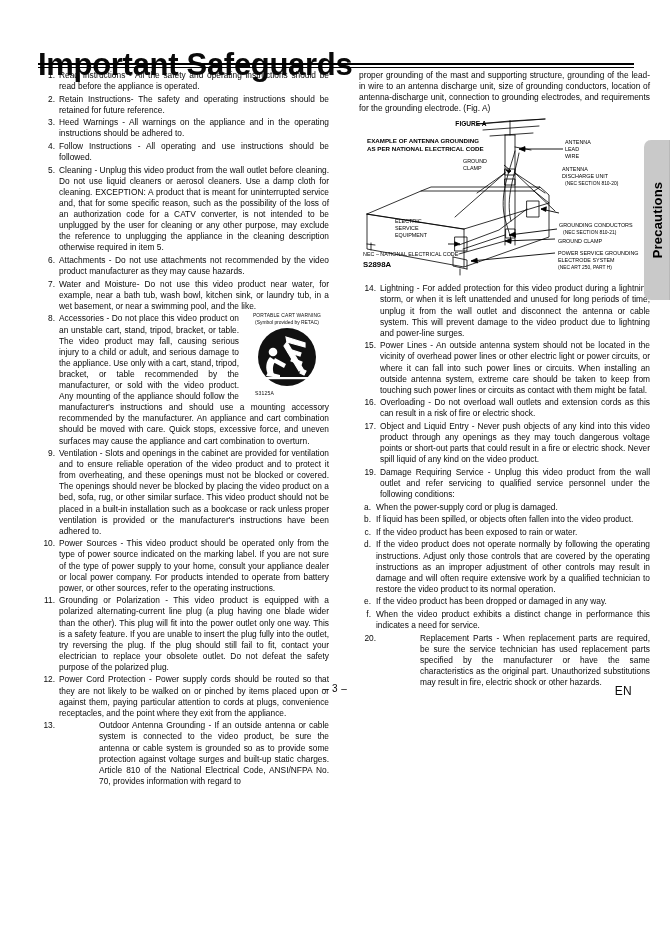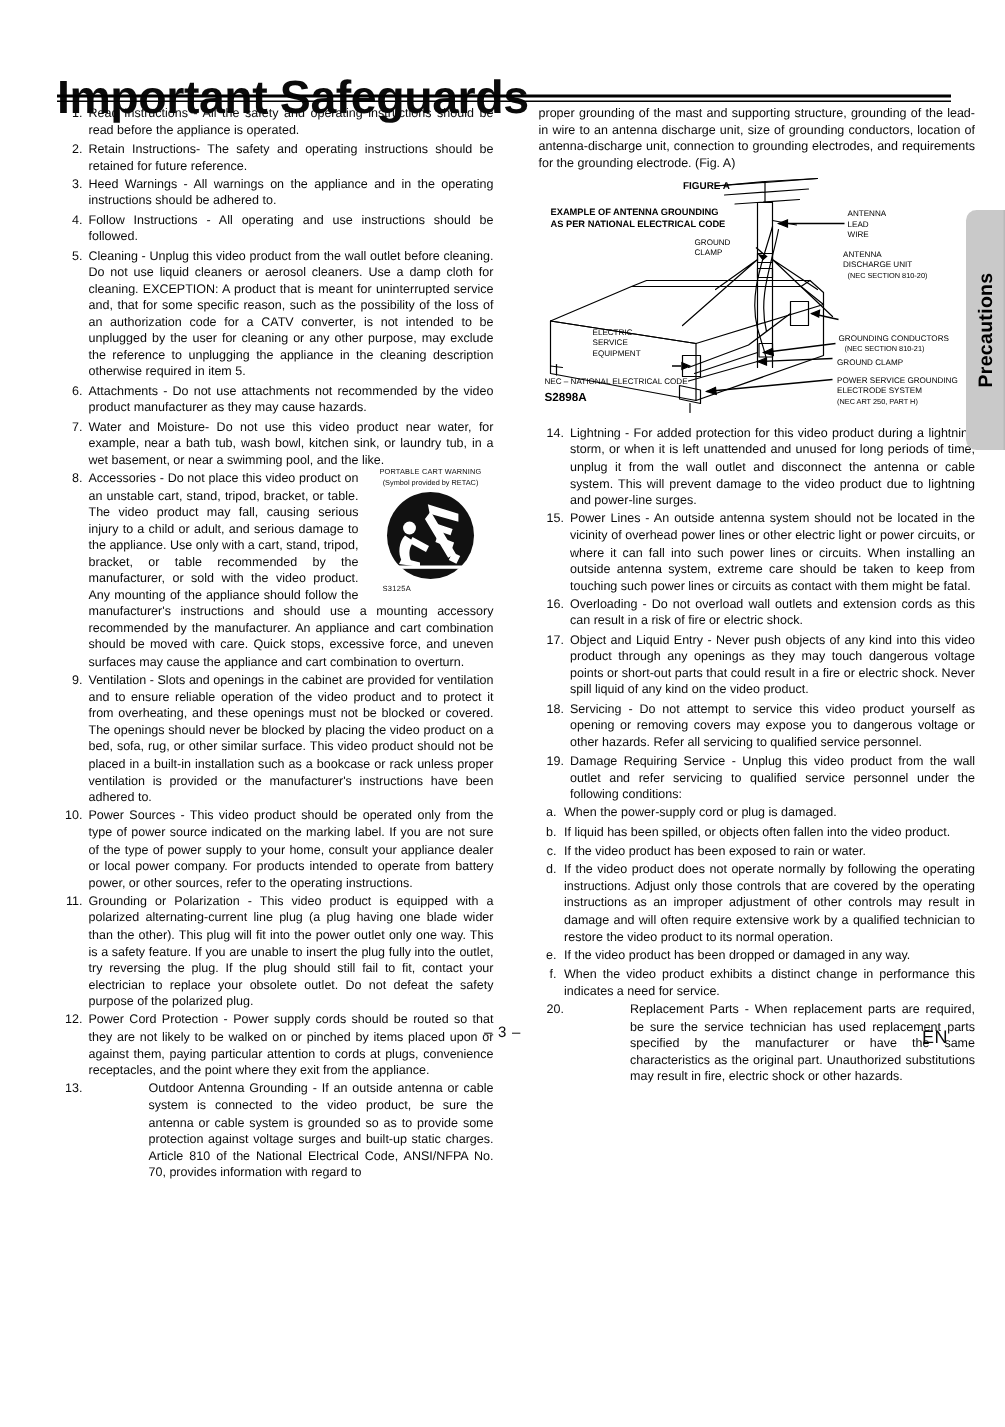--- a/index.html
+++ b/index.html
@@ -365,24 +365,20 @@
         </div>
         <div class="item">
           <span class="num">16.</span>
           <span class="body">Overloading - Do not overload wall outlets and extension cords as this can result in a risk of fire or electric shock.</span>
         </div>
         <div class="item">
           <span class="num">17.</span>
           <span class="body">Object and Liquid Entry - Never push objects of any kind into this video product through any openings as they may touch dangerous voltage points or short-out parts that could result in a fire or electric shock. Never spill liquid of any kind on the video product.</span>
         </div>
         <div class="item">
-          <span class="num">18.</span>
-          <span class="body">Servicing - Do not attempt to service this video product yourself as opening or removing covers may expose you to dangerous voltage or other hazards. Refer all servicing to qualified service personnel.</span>
-        </div>
-        <div class="item">
           <span class="num">19.</span>
           <span class="body">Damage Requiring Service - Unplug this video product from the wall outlet and refer servicing to qualified service personnel under the following conditions:</span>
         </div>
         <div class="item alpha">
           <span class="num">a.</span>
           <span class="body">When the power-supply cord or plug is damaged.</span>
         </div>
         <div class="item alpha">
           <span class="num">b.</span>
           <span class="body">If liquid has been spilled, or objects often fallen into the video product.</span>

